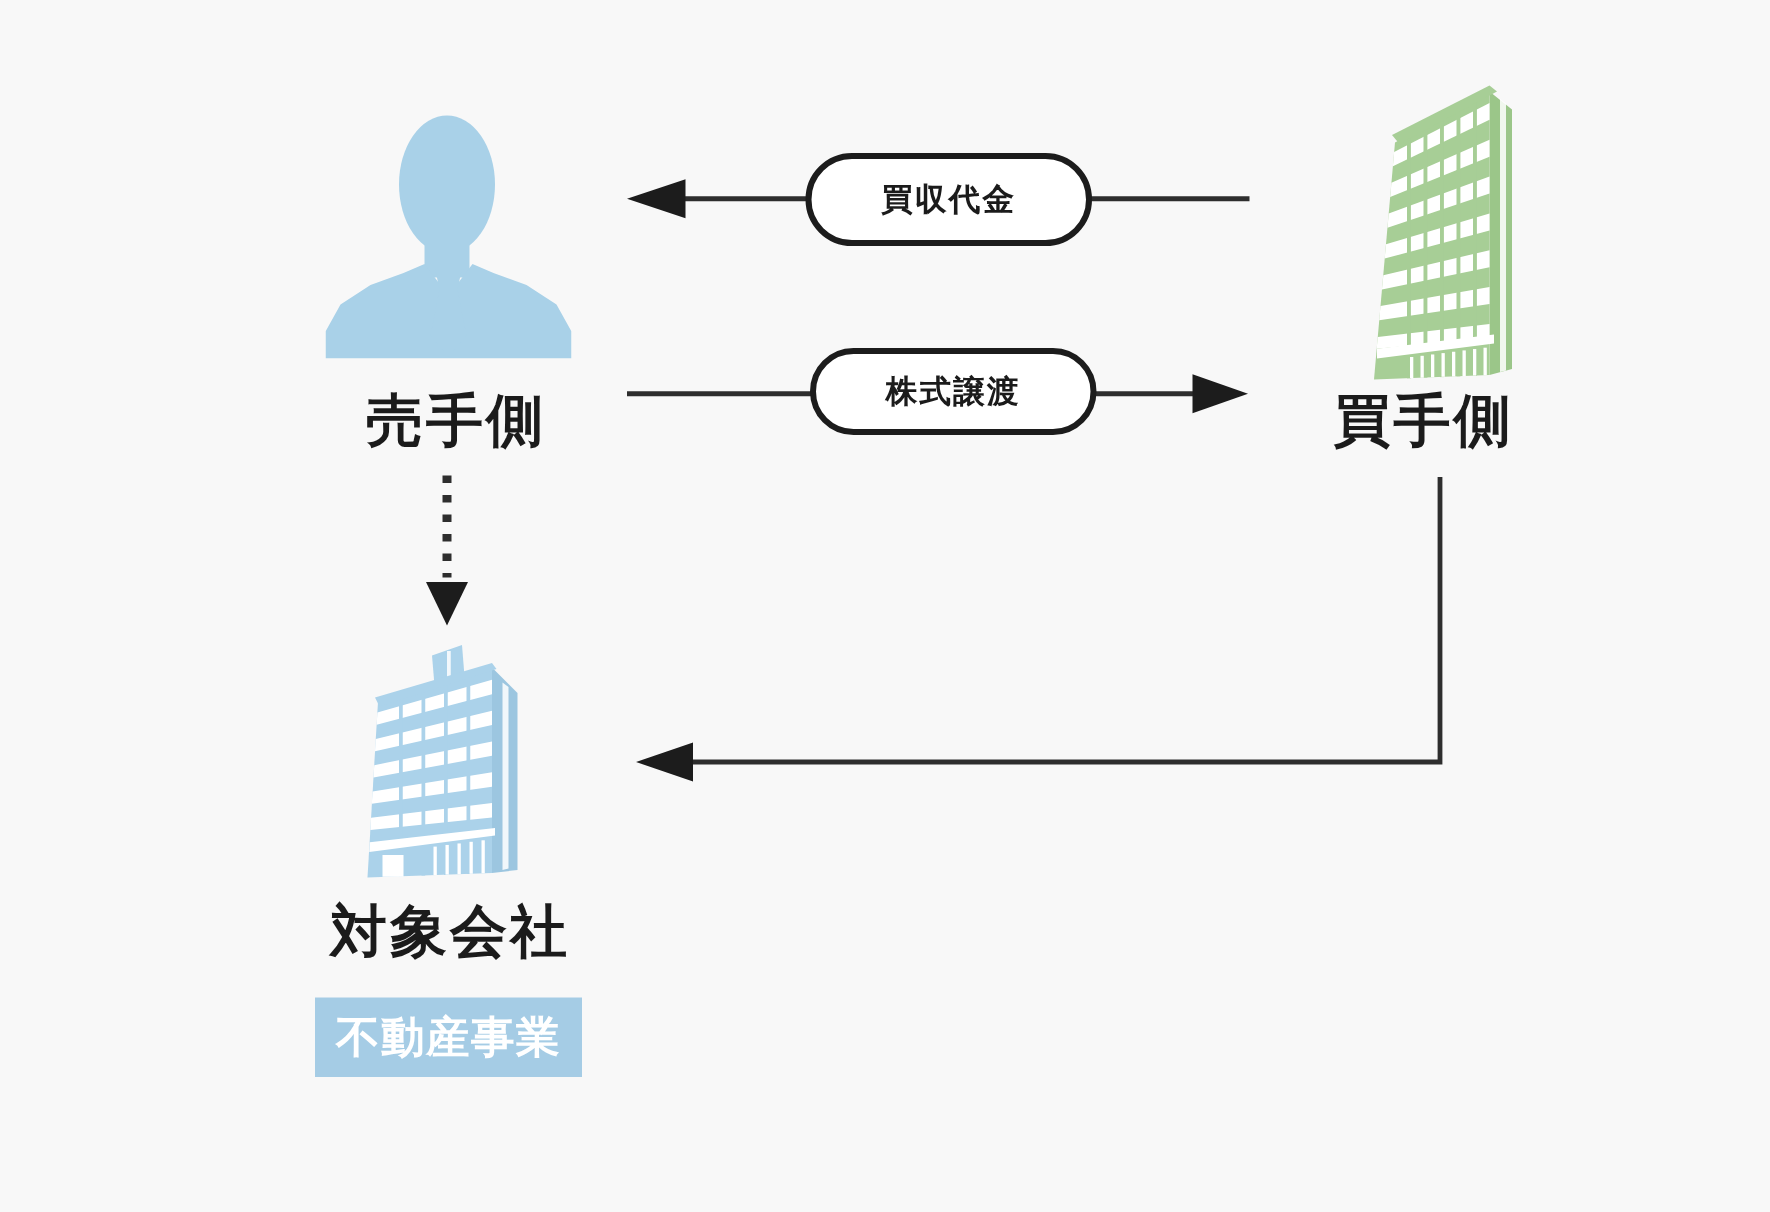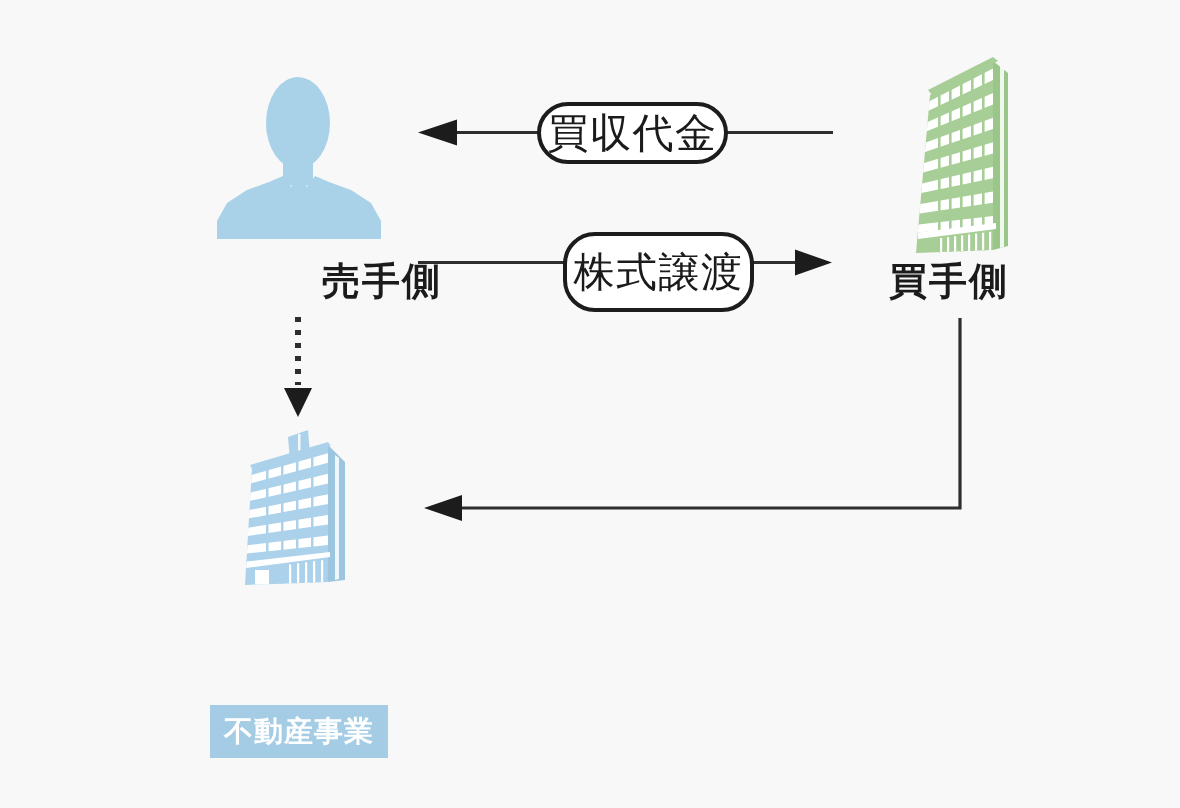--- a/index.html
+++ b/index.html
@@ -44,45 +44,44 @@
   .fbs{fill:var(--building-blue-side);}
   .fw{fill:var(--window-white);}
   .pill{
     position:absolute;z-index:3;
     box-sizing:border-box;
     display:flex;align-items:center;justify-content:center;
     background:var(--pill-bg);
     border:4px solid var(--pill-border);
     border-radius:32px;
     color:var(--text);
-    font-weight:400;font-size:41px;letter-spacing:1.5px;
+    font-weight:700;font-size:21px;letter-spacing:1.5px;
     white-space:nowrap;
   }
   #pill-payment{left:537px;top:102px;width:191px;height:62px;}
-  #pill-share{left:563px;top:232px;width:191px;height:80px;}
+  #pill-share{left:540px;top:232px;width:191px;height:58px;}
   #pill-ownership{left:539px;top:477px;width:175px;height:61px;font-size:35px;font-weight:600;letter-spacing:0.5px;}
   .node-label{
     position:absolute;z-index:2;
     width:300px;text-align:center;
     color:var(--text);
     font-size:38px;font-weight:700;letter-spacing:2px;line-height:40px;
     white-space:nowrap;
   }
-  #lbl-seller{left:142px;top:261px;text-align:right;}
+  #lbl-seller{left:154px;top:261px;}
   #lbl-buyer{left:799px;top:261px;}
   #lbl-target{left:150px;top:602px;}
   .badge{
     position:absolute;z-index:2;
     left:210px;top:665px;width:178px;height:53px;
     box-sizing:border-box;
     display:flex;align-items:center;justify-content:center;
     background:var(--badge-bg);color:var(--badge-text);
     font-size:29px;font-weight:700;letter-spacing:1px;
     white-space:nowrap;
-    margin-top:40px;
   }
 </style>
 </head>
 <body>
 
 <div class="canvas">
 
   <svg class="wires" width="1180" height="808" viewBox="0 0 1180 808">
     <g>
       <line x1="456" y1="132.5" x2="833" y2="132.5"></line>
@@ -156,18 +155,19 @@
     <rect class="fb" x="70" y="26.1" width="2.5" height="132.5"></rect>
     <polygon class="fw" points="5.5,137.5 89,128 89,133 5.2,144"></polygon>
     <rect class="fw" x="14" y="146" width="14" height="14.5"></rect>
     <rect class="fw" x="48" y="140.4" width="2.2" height="19"></rect>
     <rect class="fw" x="56" y="139.3" width="2.2" height="19.8"></rect>
     <rect class="fw" x="64" y="138.3" width="2.2" height="20.5"></rect>
     <rect class="fw" x="72" y="137.2" width="2.2" height="21.3"></rect>
     <rect class="fw" x="80" y="136.2" width="2.2" height="22"></rect>
     <polygon class="fb" points="9,41 87,18 90,22 12,47"></polygon>
   </svg>
+  <div class="node-label" id="lbl-target">対象会社</div>
   <div class="badge">不動産事業</div>
 
   <div class="pill" id="pill-payment">買収代金</div>
   <div class="pill" id="pill-share">株式譲渡</div>
 
 </div>
 
 </body></html>

